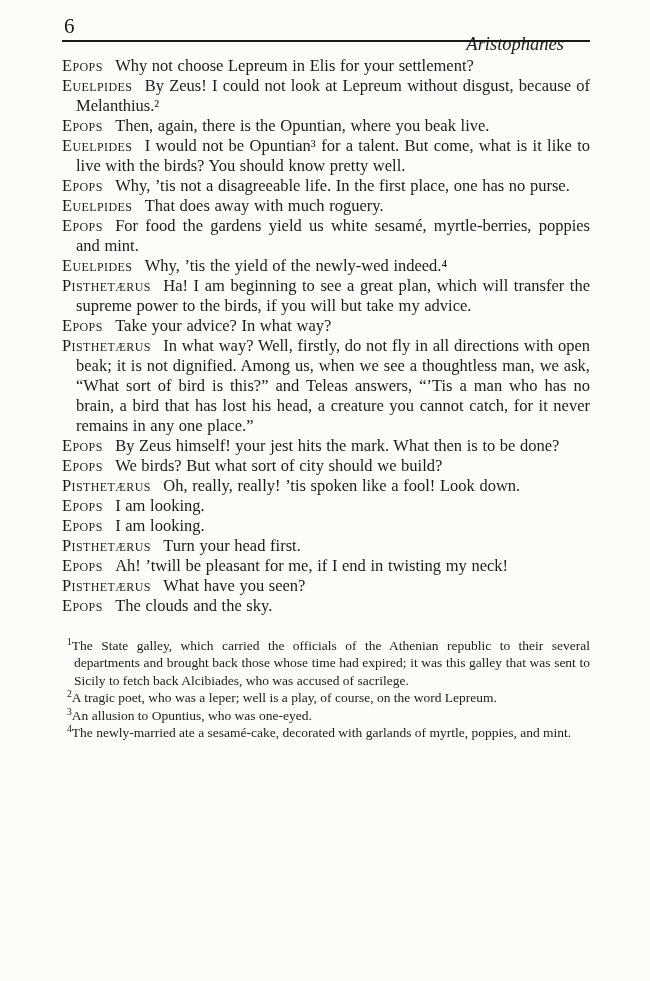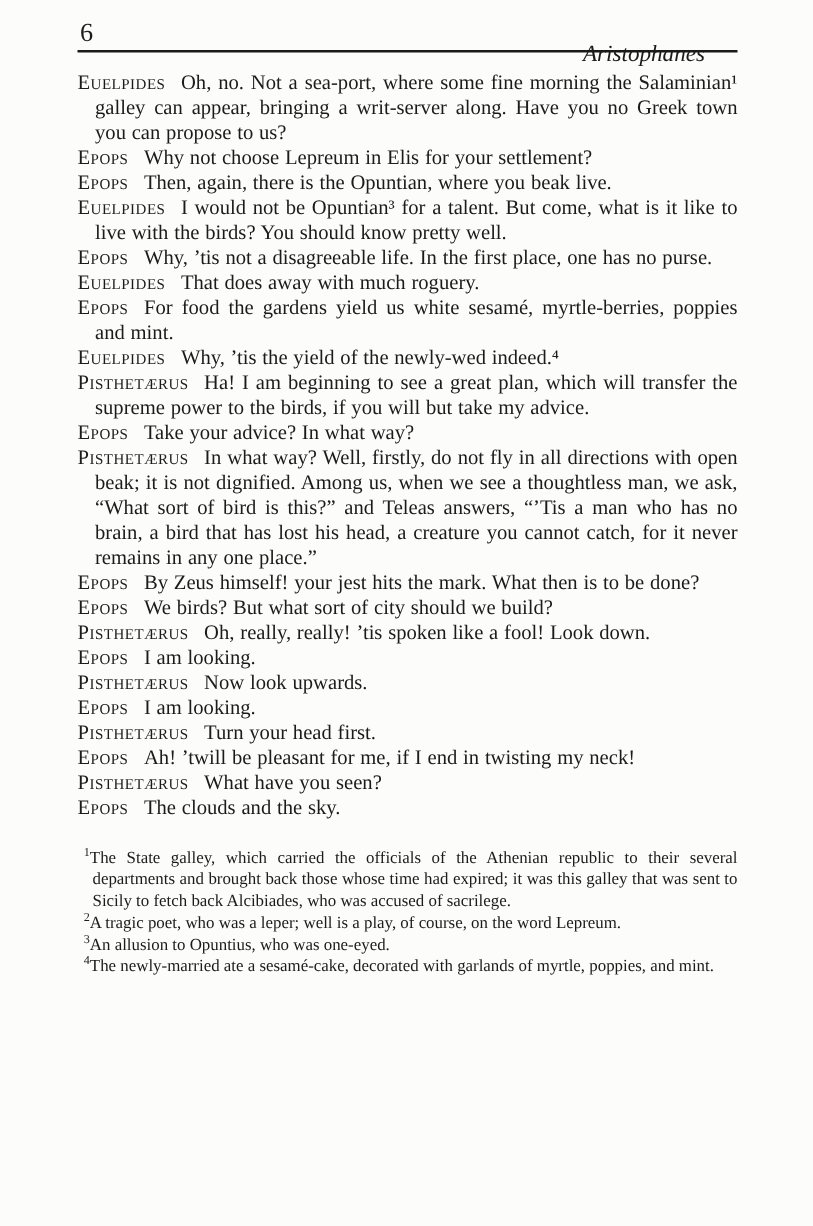--- a/index.html
+++ b/index.html
@@ -91,24 +91,24 @@
 <div class="page">
 
   <div class="running-header">
     <span class="page-number">6</span>
     <span class="running-head">Aristophanes</span>
   </div>
   <hr class="header-rule">
 
   <div class="dialogue">
 
-      <p class="dialogue-line"><span class="speaker">Euelpides</span><span class="speech">Oh, no. Not a sea-port, where some fine morning the Salaminian¹ galley can appear, bringing a writ-server along. Have you no Greek town you can propose to us?</span></p>
 
       <p class="dialogue-line"><span class="speaker">Epops</span><span class="speech">Why not choose Lepreum in Elis for your settlement?</span></p>
 
+      <p class="dialogue-line"><span class="speaker">Euelpides</span><span class="speech">By Zeus! I could not look at Lepreum without disgust, because of Melanthius.²</span></p>
 
       <p class="dialogue-line"><span class="speaker">Epops</span><span class="speech">Then, again, there is the Opuntian, where you beak live.</span></p>
 
       <p class="dialogue-line"><span class="speaker">Euelpides</span><span class="speech">I would not be Opuntian³ for a talent. But come, what is it like to live with the birds? You should know pretty well.</span></p>
 
       <p class="dialogue-line"><span class="speaker">Epops</span><span class="speech">Why, ’tis not a disagreeable life. In the first place, one has no purse.</span></p>
 
       <p class="dialogue-line"><span class="speaker">Euelpides</span><span class="speech">That does away with much roguery.</span></p>
 
       <p class="dialogue-line"><span class="speaker">Epops</span><span class="speech">For food the gardens yield us white sesamé, myrtle-berries, poppies and mint.</span></p>
@@ -123,21 +123,20 @@
 
       <p class="dialogue-line"><span class="speaker">Epops</span><span class="speech">By Zeus himself! your jest hits the mark. What then is to be done?</span></p>
 
 
       <p class="dialogue-line"><span class="speaker">Epops</span><span class="speech">We birds? But what sort of city should we build?</span></p>
 
       <p class="dialogue-line"><span class="speaker">Pisthetærus</span><span class="speech">Oh, really, really! ’tis spoken like a fool! Look down.</span></p>
 
       <p class="dialogue-line"><span class="speaker">Epops</span><span class="speech">I am looking.</span></p>
 
-      <p class="dialogue-line"><span class="speaker">Pisthetærus</span><span class="speech">Now look upwards.</span></p>
 
       <p class="dialogue-line"><span class="speaker">Epops</span><span class="speech">I am looking.</span></p>
 
       <p class="dialogue-line"><span class="speaker">Pisthetærus</span><span class="speech">Turn your head first.</span></p>
 
       <p class="dialogue-line"><span class="speaker">Epops</span><span class="speech">Ah! ’twill be pleasant for me, if I end in twisting my neck!</span></p>
 
       <p class="dialogue-line"><span class="speaker">Pisthetærus</span><span class="speech">What have you seen?</span></p>
 
       <p class="dialogue-line"><span class="speaker">Epops</span><span class="speech">The clouds and the sky.</span></p>

